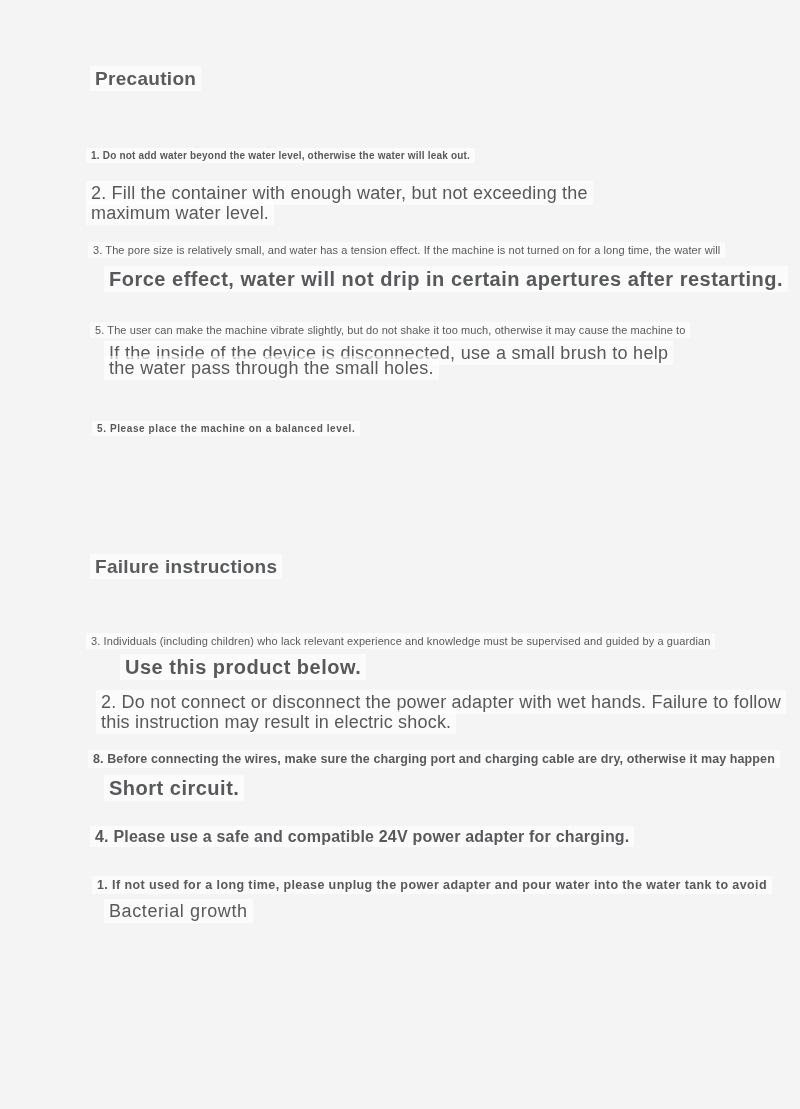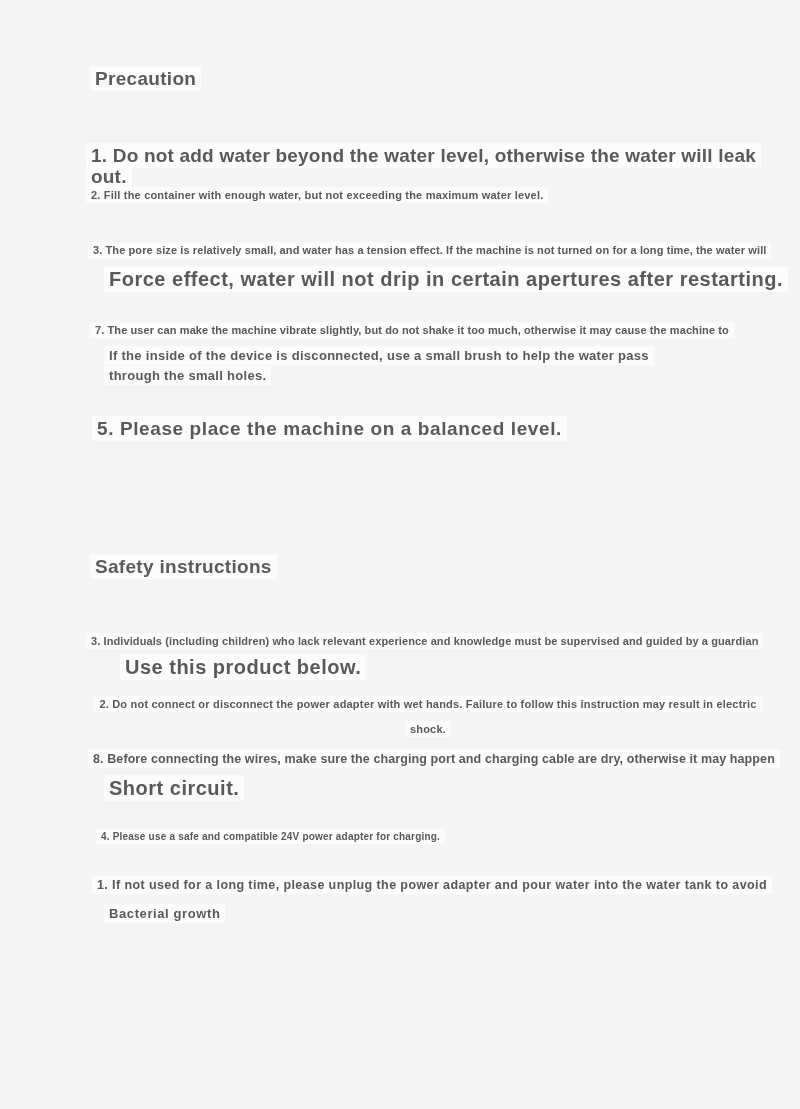--- a/index.html
+++ b/index.html
@@ -19,74 +19,74 @@
     -webkit-box-decoration-break: clone;
     padding: 2px 5px;
   }
   .section-title {
     font-size: 19px;
     font-weight: bold;
     color: #5a5b5d;
     letter-spacing: 0.3px;
   }
   .line-bold-md {        
-    font-size: 19px;
+    font-size: 10px;
     font-weight: bold;
     letter-spacing: 0.2px;
     line-height: 21px;
   }
   .line-bold-lg {        
-    font-size: 11px;
-    font-weight: bold;
+    font-size: 18px;
+    font-weight: normal;
     letter-spacing: 0.2px;
-    line-height: 25px;
+    line-height: 20px;
   }
   .line-small {          
     font-size: 11px;
-    font-weight: bold;
+    font-weight: normal;
     letter-spacing: 0.1px;
     line-height: 15px;
     white-space: nowrap;
   }
   .line-small-2 {        
     font-size: 12.5px;
     font-weight: bold;
     letter-spacing: 0.1px;
     line-height: 16px;
     white-space: nowrap;
   }
   .line-bold-sub {       
     font-size: 20px;
     font-weight: bold;
     letter-spacing: 0.5px;
     line-height: 21px;
   }
   .line-bold-sub-sm {
-    font-size: 13px;
-    font-weight: bold;
+    font-size: 18px;
+    font-weight: normal;
     letter-spacing: 0.3px;
-    line-height: 20px;
+    line-height: 15px;
   }
   
   .pre-title   { left: 50px; top: 36px; }
   .pre-1       { left: 46px; top: 113px; }
   .pre-2       { left: 46px; top: 151px; width: 548px; }
   .pre-3a      { left: 48px; top: 211px; }
   .pre-3b      { left: 64px; top: 237px; }
   .pre-4a      { left: 50px; top: 291px; }
   .pre-4b      { left: 64px; top: 314px; width: 590px; }
   .pre-5       { left: 52px; top: 386px; letter-spacing: 0.6px; }
   
   .saf-title   { left: 50px; top: 524px; }
   .saf-1a      { left: 46px; top: 602px; }
   .saf-1b      { left: 80px; top: 625px; }
-  .saf-2       { left: 46px; top: 660px; width: 700px; text-align: center; }
+  .saf-2       { left: 56px; top: 660px; width: 700px; }
   .saf-3a      { left: 48px; top: 719px; }
   .saf-3b      { left: 64px; top: 746px; }
-  .saf-4       { left: 56px; top: 794px; font-size: 10px; }
+  .saf-4       { left: 50px; top: 794px; font-size: 16px; }
   .saf-5a      { left: 52px; top: 845px; letter-spacing: 0.4px; }
   .saf-5b      { left: 64px; top: 872px; letter-spacing: 0.6px; }
 </style>
 </head>
 <body>
 
 <div class="page">
 
   <section>
     <h1 class="blk section-title pre-title">
@@ -102,34 +102,34 @@
     </p>
 
     <p class="blk line-small pre-3a">
       <span class="hl">3. The pore size is relatively small, and water has a tension effect. If the machine is not turned on for a long time, the water will</span>
     </p>
     <p class="blk line-bold-sub pre-3b">
       <span class="hl">Force effect, water will not drip in certain apertures after restarting.</span>
     </p>
 
     <p class="blk line-small pre-4a">
-      <span class="hl">7. The user can make the machine vibrate slightly, but do not shake it too much, otherwise it may cause the machine to</span>
+      <span class="hl">5. The user can make the machine vibrate slightly, but do not shake it too much, otherwise it may cause the machine to</span>
     </p>
     <p class="blk line-bold-sub-sm pre-4b">
       <span class="hl">If the inside of the device is disconnected, use a small brush to help the water pass through the small holes.</span>
     </p>
 
     <p class="blk line-bold-md pre-5">
       <span class="hl">5. Please place the machine on a balanced level.</span>
     </p>
   </section>
 
   <section>
     <h1 class="blk section-title saf-title">
-      <span class="hl">Safety instructions</span>
+      <span class="hl">Failure instructions</span>
     </h1>
 
     <p class="blk line-small saf-1a">
       <span class="hl">3. Individuals (including children) who lack relevant experience and knowledge must be supervised and guided by a guardian</span>
     </p>
     <p class="blk line-bold-sub saf-1b">
       <span class="hl">Use this product below.</span>
     </p>
 
     <p class="blk line-bold-lg saf-2">

